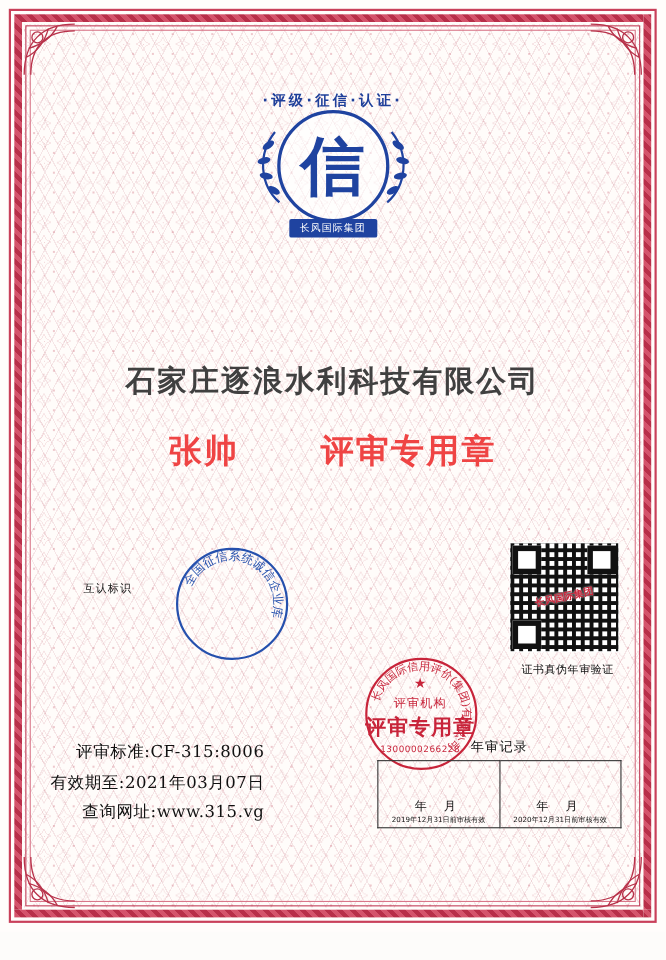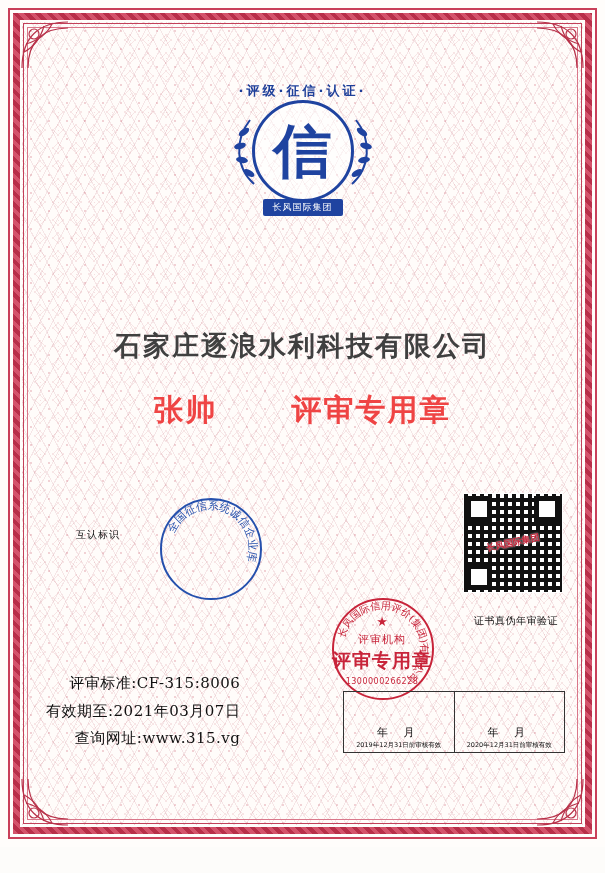--- a/index.html
+++ b/index.html
@@ -198,21 +198,21 @@
   .qr .finder3{
     position:absolute;left:2px;bottom:2px;width:26px;height:26px;background:#fff;
     border:5px solid #111;box-sizing:border-box;
   }
   .qr .ovl{
     position:absolute;left:50%;top:50%;transform:translate(-50%,-50%) rotate(-12deg);
     color:#c8243a;font-size:9px;font-weight:bold;white-space:nowrap;
     text-shadow:0 0 2px #fff;
   }
   .qr .cap{
-    text-align:center;font-size:10px;color:#111;margin-top:22px;letter-spacing:.5px;
+    text-align:center;font-size:10px;color:#111;margin-top:10px;letter-spacing:.5px;
   }
   .cap-blue{
     position:absolute;left:128px;top:112px;width:100px;text-align:center;
     font-size:10px;color:#111;
   }
 
   
   .info{
     position:absolute;left:14px;bottom:62px;
     font-family:"DejaVu Serif","Liberation Serif",serif;
@@ -373,20 +373,21 @@
       <div class="cap-blue"></div>
     </div>
 
     <div class="info">
       <div>评审标准:CF-315:8006</div>
       <div>有效期至:2021年03月07日</div>
       <div>查询网址:www.315.vg</div>
     </div>
 
     <div class="record">
+      <div class="title">年审记录</div>
       <table>
         <tbody>
             <tr>
           <td>
             <div class="ym">年 月</div>
             <span class="note">2019年12月31日前审核有效</span>
           </td>
           <td>
             <div class="ym">年 月</div>
             <span class="note">2020年12月31日前审核有效</span>

